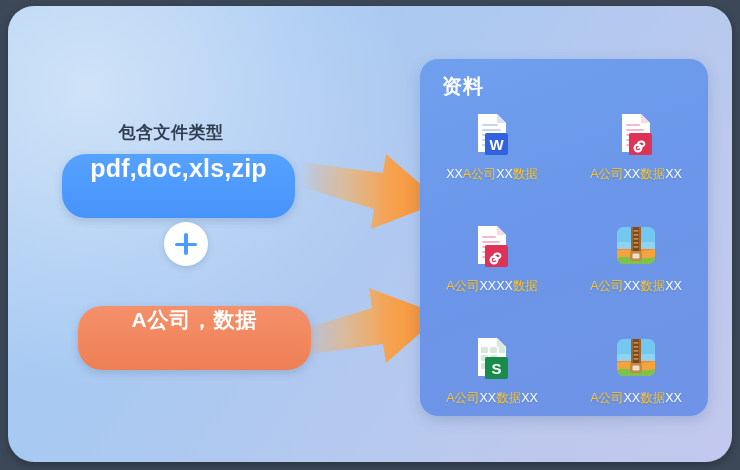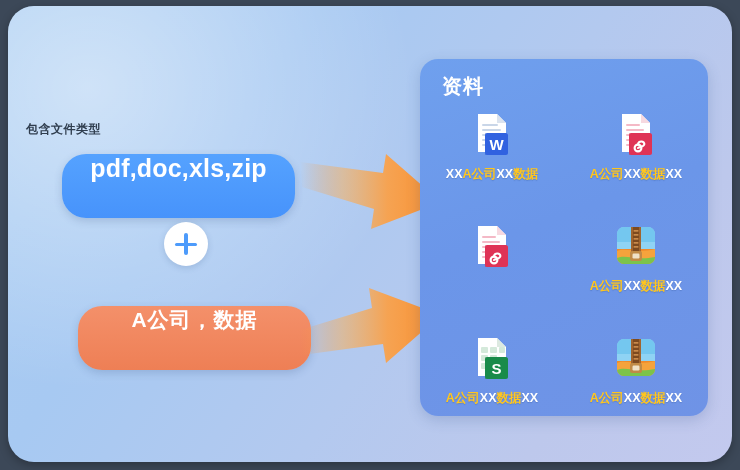--- a/index.html
+++ b/index.html
@@ -25,22 +25,22 @@
     width:70%; height:120%;
     background:radial-gradient(ellipse at 30% 40%, rgba(255,255,255,.45), rgba(255,255,255,0) 65%);
     pointer-events:none;
   }
 
   
   .left-col { position:absolute; left:0; top:0; width:330px; height:100%; }
 
   .cap {
     position:absolute;
-    width:290px; 
-    font-size:12px; font-weight:bold;
+    width:290px; text-align:center;
+    font-size:17px; font-weight:bold;
     color:#2f3d4e;
     letter-spacing:.5px;
   }
   .cap-1 { left:18px; top:115px; }
   .cap-2 { left:18px; top:268px; }
 
   .pill {
     position:absolute;
     height:64px; width:233px;
     border-radius:24px;
@@ -97,21 +97,21 @@
     row-gap:20px;
   }
   .file {
     display:flex; flex-direction:column;
     align-items:center; justify-content:flex-start;
     height:92px;
   }
   .file .ficon { height:52px; display:flex; align-items:center; justify-content:center; }
   .file .fname {
     margin-top:7px;
-    font-size:12.5px; font-weight:bold;
+    font-size:12.5px; font-weight:normal;
     white-space:nowrap;
     color:#ffffff;
     text-shadow:0 1px 1px rgba(40,70,130,.25);
     text-align:right;
   }
   .fname .hl { color:#ffc61e; }
 </style>
 </head>
 <body>
 
@@ -215,20 +215,21 @@
     <rect x="14" y="30" width="16" height="2" rx="1" fill="#f4b9c6"></rect>
     <rect x="14" y="35" width="9" height="2" rx="1" fill="#f4b9c6"></rect>
     <rect x="17" y="24" width="23" height="22" rx="2.5" fill="#ef4565"></rect>
     <path d="M37.5 24 h-20.5 v22 h20.5 a2.5 2.5 0 0 0 2.5 -2.5 v-17 a2.5 2.5 0 0 0 -2.5 -2.5 Z" fill="#c4123c" opacity=".35"></path>
     <g fill="none" stroke="#ffffff" stroke-width="2.1" stroke-linecap="round">
       <circle cx="26" cy="39" r="3.4"></circle>
       <path d="M26 35.6 C 26 31 33 32 32.3 35.4 C 31.8 38 27.5 37.8 26 39"></path>
     </g>
   </svg>
           </div>
+          <div class="fname"><span class="hl">A公司</span><span>XXXX</span><span class="hl">数据</span></div>
         </div>
         <div class="file">
           <div class="ficon">
   <svg width="48" height="48" viewBox="0 0 48 48">
     <defs>
       <clipPath id="zipclip">
                   <rect x="5" y="6" width="38" height="37" rx="7"></rect>
                 </clipPath>
     </defs>
     <g clip-path="url(#zipclip)">

